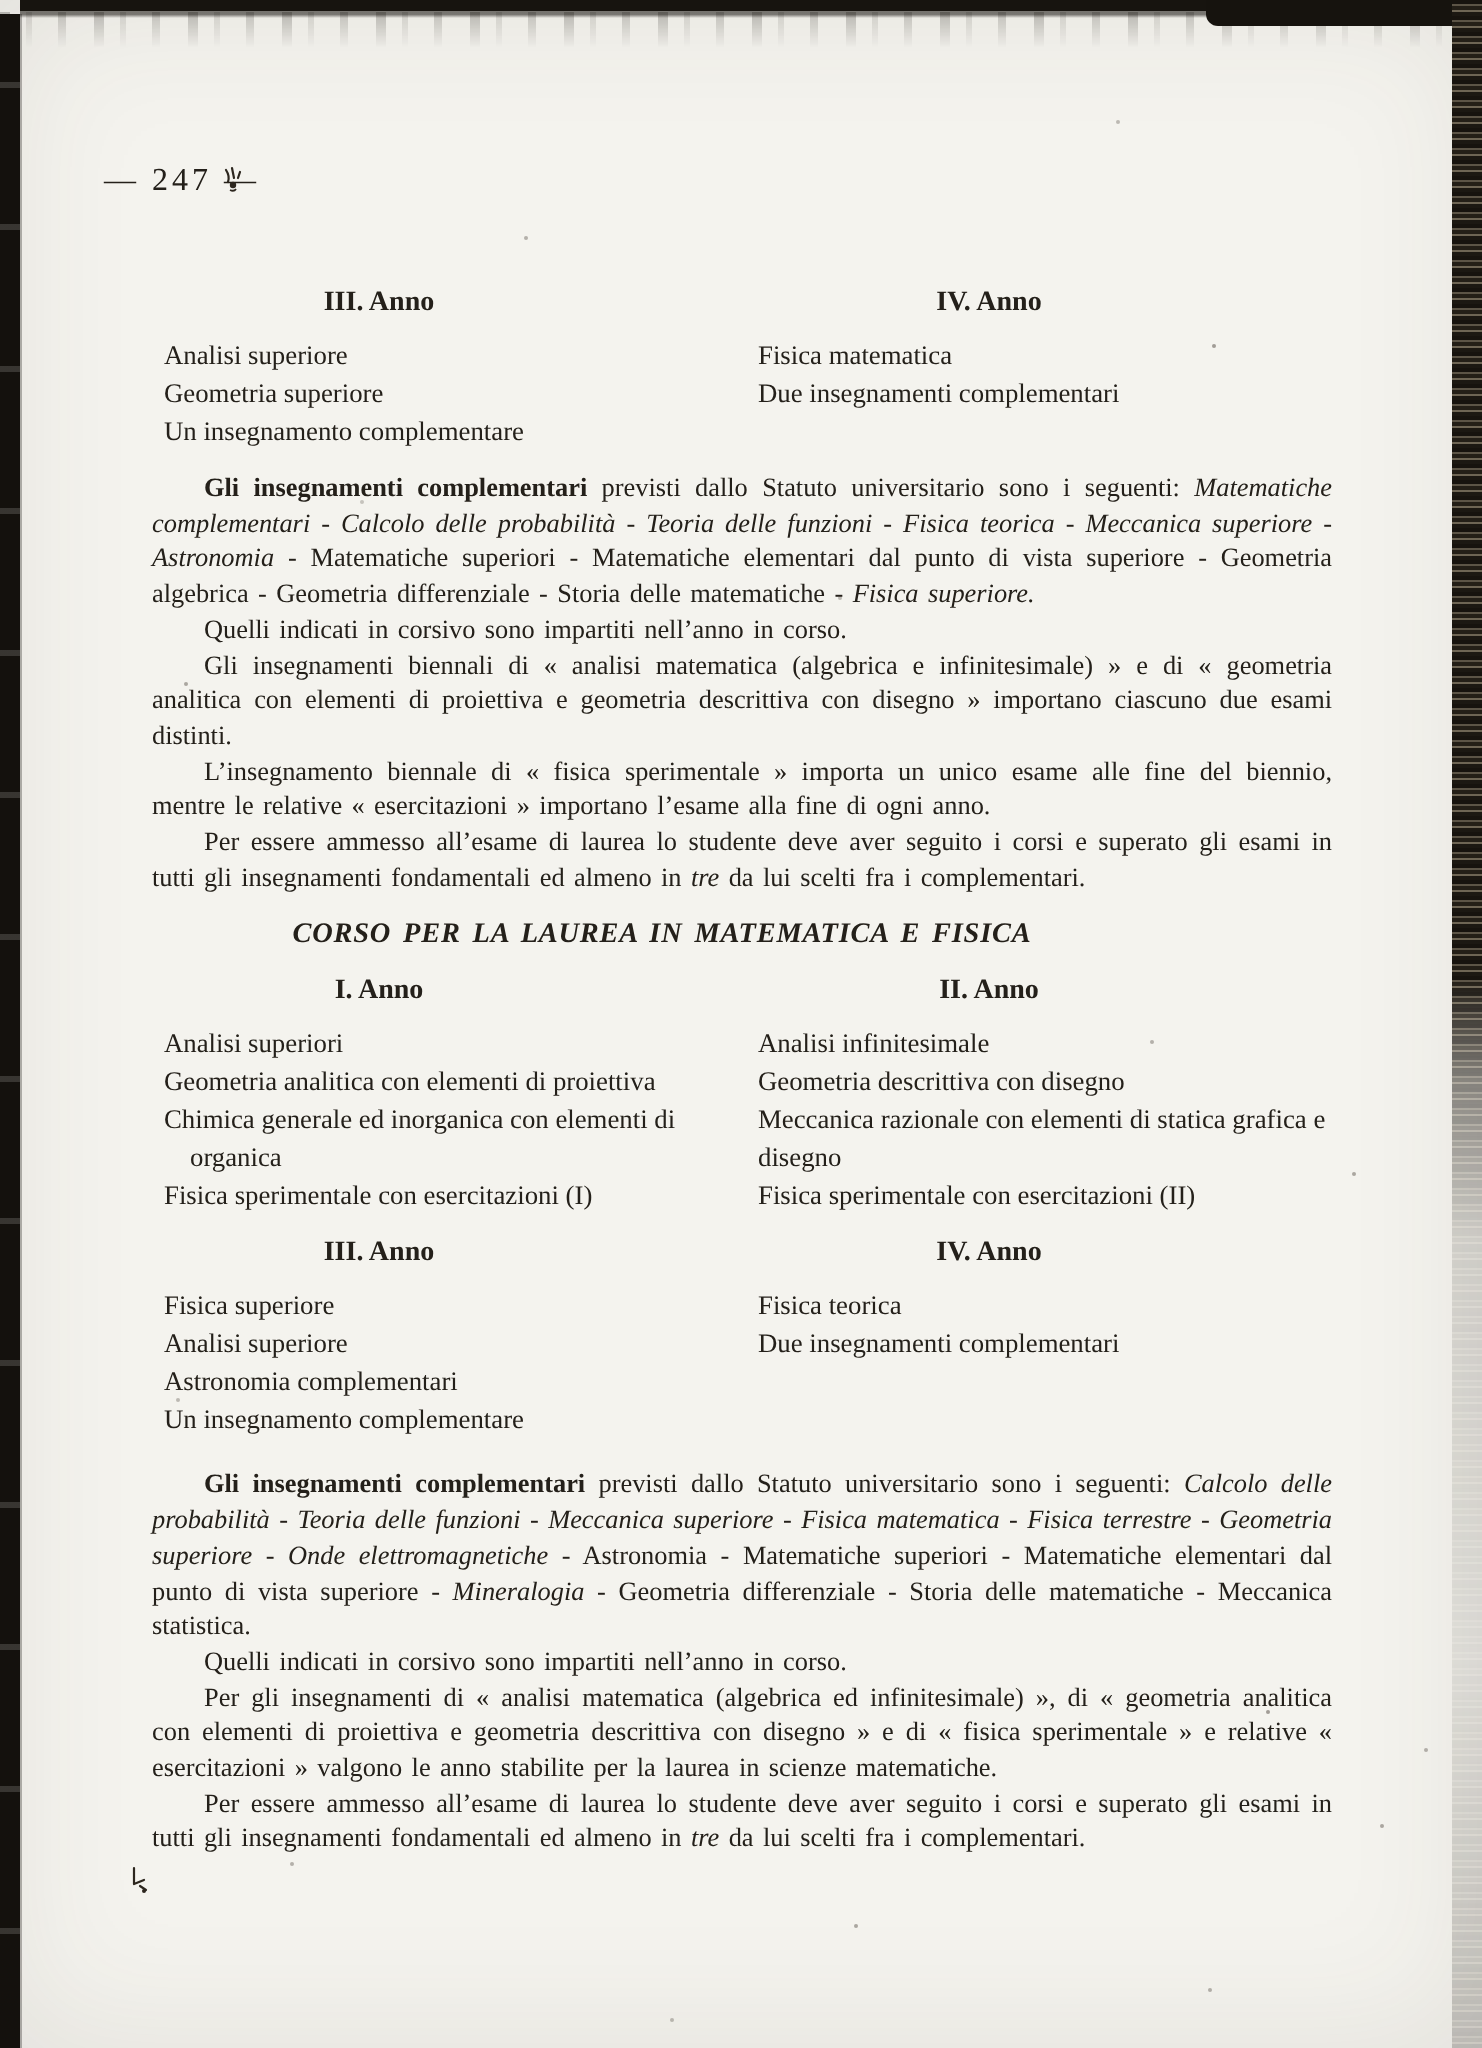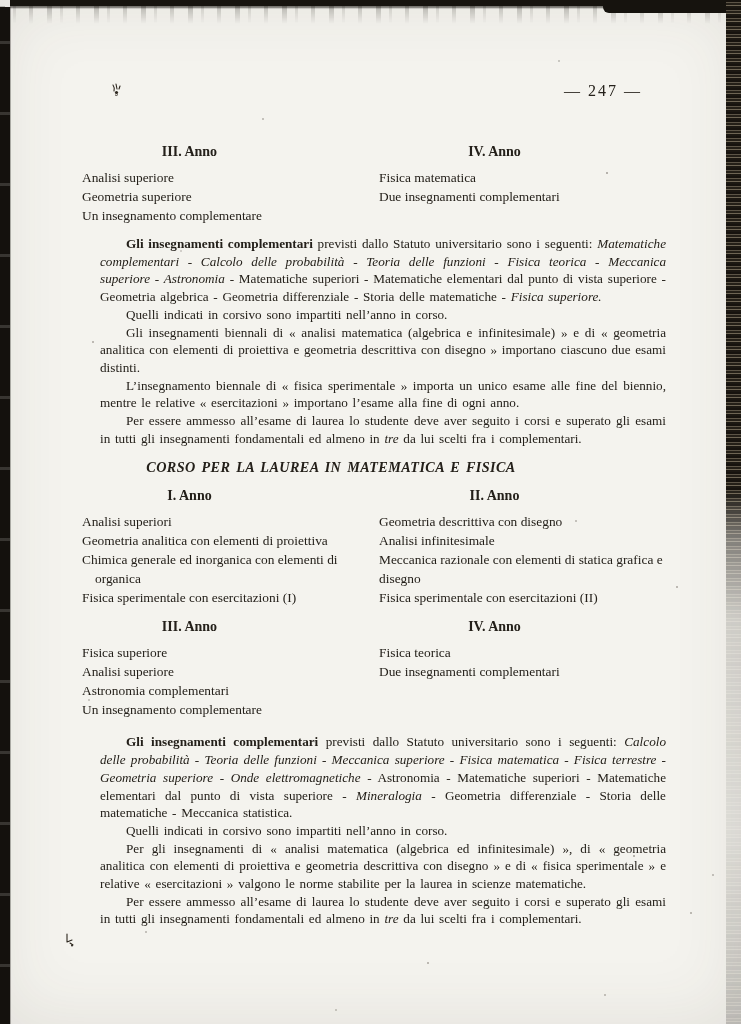--- a/index.html
+++ b/index.html
@@ -5,38 +5,38 @@
   html,body{margin:0;padding:0;background:#888;}
   .page{
     position:relative;width:741px;height:1024px;overflow:hidden;
     background:var(--paper,#f4f3ee);
     box-shadow:inset 0 0 70px rgba(70,62,48,.10);
     font-family:"Liberation Serif","DejaVu Serif",serif;
     color:var(--ink,#24201a);
   }
   .content{position:absolute;left:76px;top:82px;width:590px;}
   .pageno{
-    text-align:right;transform:translateX(-24px);
+    text-align:left;transform:translateX(-24px);
     font-size:16px;letter-spacing:2px;height:20px;margin-bottom:42px;
   }
   
   .year-block{display:flex;margin:0;gap:12px;}
   .year-col{box-sizing:border-box;}
   .year-col.left{width:291px;padding-right:8px;}
   .year-col.right{flex:1;}
   .year-title{
     font-weight:bold;font-size:14px;text-align:center;
     transform:translateX(-28px);height:18px;margin-bottom:6px;
   }
   .course-list{list-style:none;margin:0;padding:0;font-size:13.4px;line-height:19px;}
   .year-col.left .course-list{padding-left:6px;}
   .year-col.left .course-list li{padding-left:13px;text-indent:-13px;}
   .year-col.right .course-list li{padding-left:0;text-indent:0;}
   
-  .paras{margin-top:10px;margin-left:24px;}
+  .paras{margin-top:10px;}
   .paras-2{margin-top:14px;}
   .body-para{
     margin:0;font-size:13.2px;line-height:17.7px;
     text-align:justify;text-indent:26px;word-spacing:1.4px;
   }
   .body-para .b{font-weight:bold;}
   .body-para .i{font-style:italic;}
   .course-heading{
     font-size:14.2px;font-weight:bold;font-style:italic;
     text-align:center;letter-spacing:.4px;word-spacing:2px;
@@ -133,22 +133,22 @@
             <ul class="course-list">
               <li>Analisi superiori</li>
               <li>Geometria analitica con elementi di proiettiva</li>
               <li>Chimica generale ed inorganica con elementi di organica</li>
               <li>Fisica sperimentale con esercitazioni (I)</li>
             </ul>
           </div>
           <div class="year-col right">
             <div class="year-title">II. Anno</div>
             <ul class="course-list">
+              <li>Analisi infinitesimale</li>
               <li>Geometria descrittiva con disegno</li>
-              <li>Analisi infinitesimale</li>
               <li>Meccanica razionale con elementi di statica grafica e disegno</li>
               <li>Fisica sperimentale con esercitazioni (II)</li>
             </ul>
           </div>
         </div>
       <div class="year-block yb-c">
           <div class="year-col left">
             <div class="year-title">III. Anno</div>
             <ul class="course-list">
               <li>Fisica superiore</li>
@@ -161,21 +161,21 @@
             <div class="year-title">IV. Anno</div>
             <ul class="course-list">
               <li>Fisica teorica</li>
               <li>Due insegnamenti complementari</li>
             </ul>
           </div>
         </div>
       <div class="paras paras-2">
           <p class="body-para"><span class="b">Gli insegnamenti complementari</span><span> previsti dallo Statuto universitario sono i seguenti: </span><span class="i">Calcolo delle probabilità - Teoria delle funzioni - Meccanica superiore - Fisica matematica - Fisica terrestre - Geometria superiore - Onde elettromagnetiche</span><span> - Astronomia - Matematiche superiori - Matematiche elementari dal punto di vista superiore - </span><span class="i">Mineralogia</span><span> - Geometria differenziale - Storia delle matematiche - Meccanica statistica.</span></p>
           <p class="body-para"><span>Quelli indicati in corsivo sono impartiti nell’anno in corso.</span></p>
-          <p class="body-para"><span>Per gli insegnamenti di « analisi matematica (algebrica ed infinitesimale) », di « geometria analitica con elementi di proiettiva e geometria descrittiva con disegno » e di « fisica sperimentale » e relative « esercitazioni » valgono le norme stabilite per la laurea in scienze matematiche.</span></p>
+          <p class="body-para"><span>Per gli insegnamenti di « analisi matematica (algebrica ed infinitesimale) », di « geometria analitica con elementi di proiettiva e geometria descrittiva con disegno » e di « fisica sperimentale » e relative « esercitazioni » valgono le anno stabilite per la laurea in scienze matematiche.</span></p>
           <p class="body-para"><span>Per essere ammesso all’esame di laurea lo studente deve aver seguito i corsi e superato gli esami in tutti gli insegnamenti fondamentali ed almeno in </span><span class="i">tre</span><span> da lui scelti fra i complementari.</span></p>
         </div>
     </section>
   </div>
 
   <div class="edge-top"></div>
   <div class="edge-top-noise"></div>
   <div class="corner-tr"></div>
   <div class="edge-left"></div>
   <div class="edge-right"></div>

